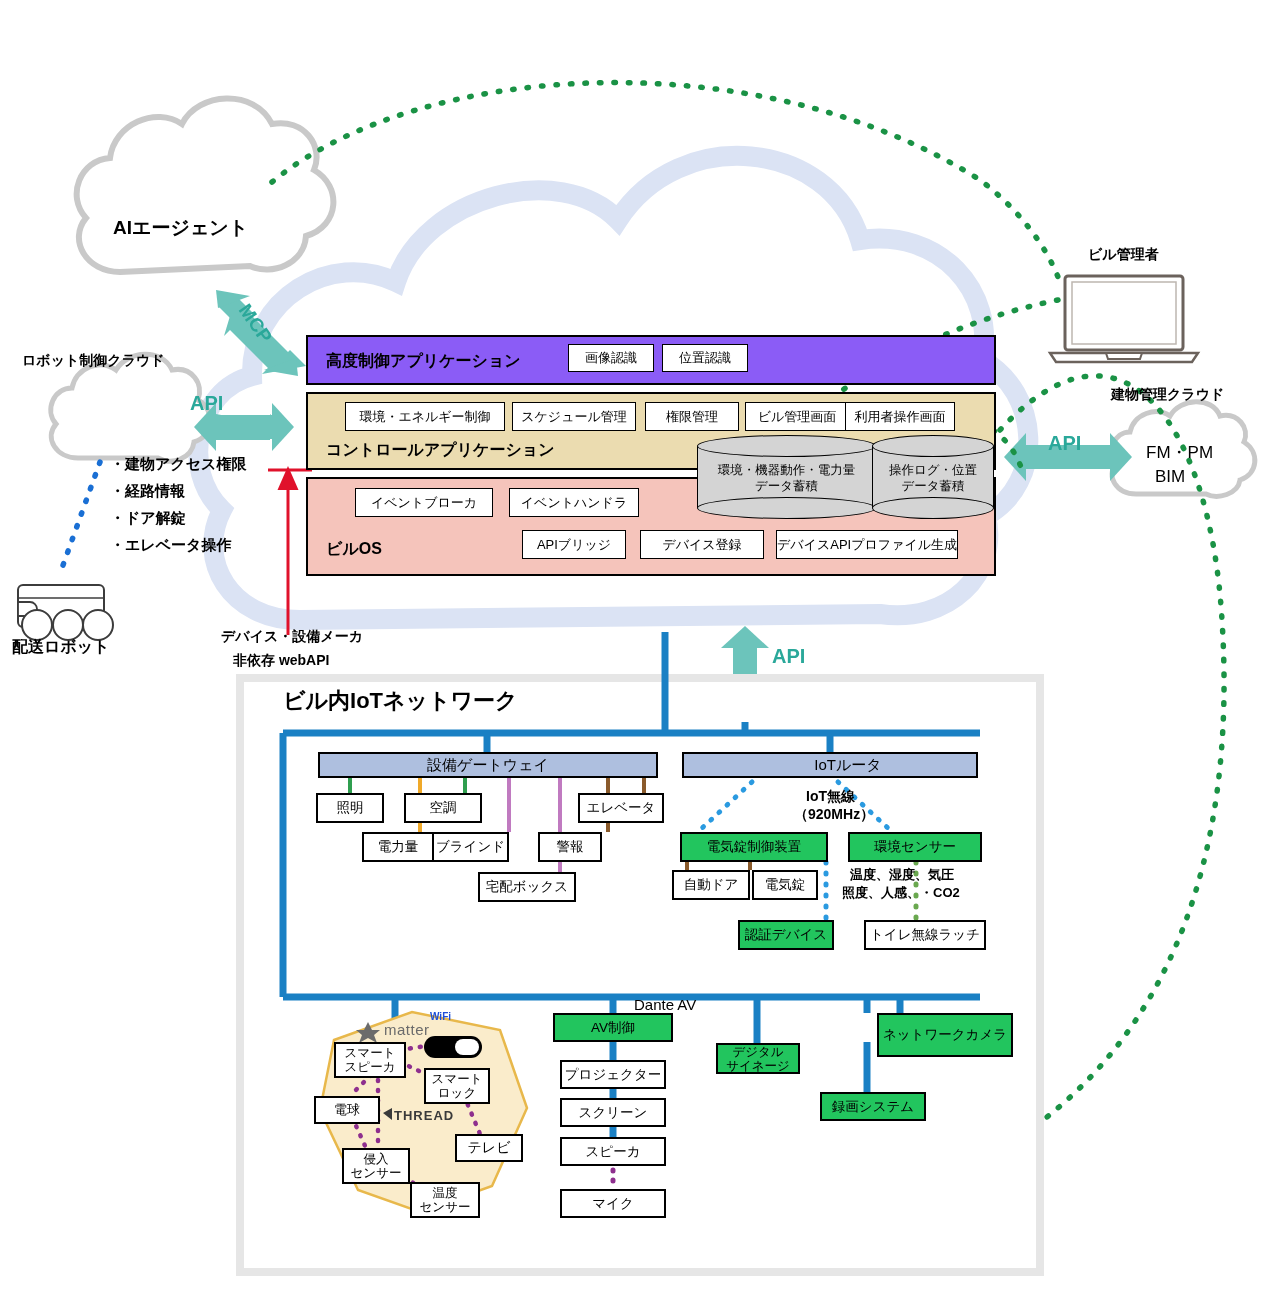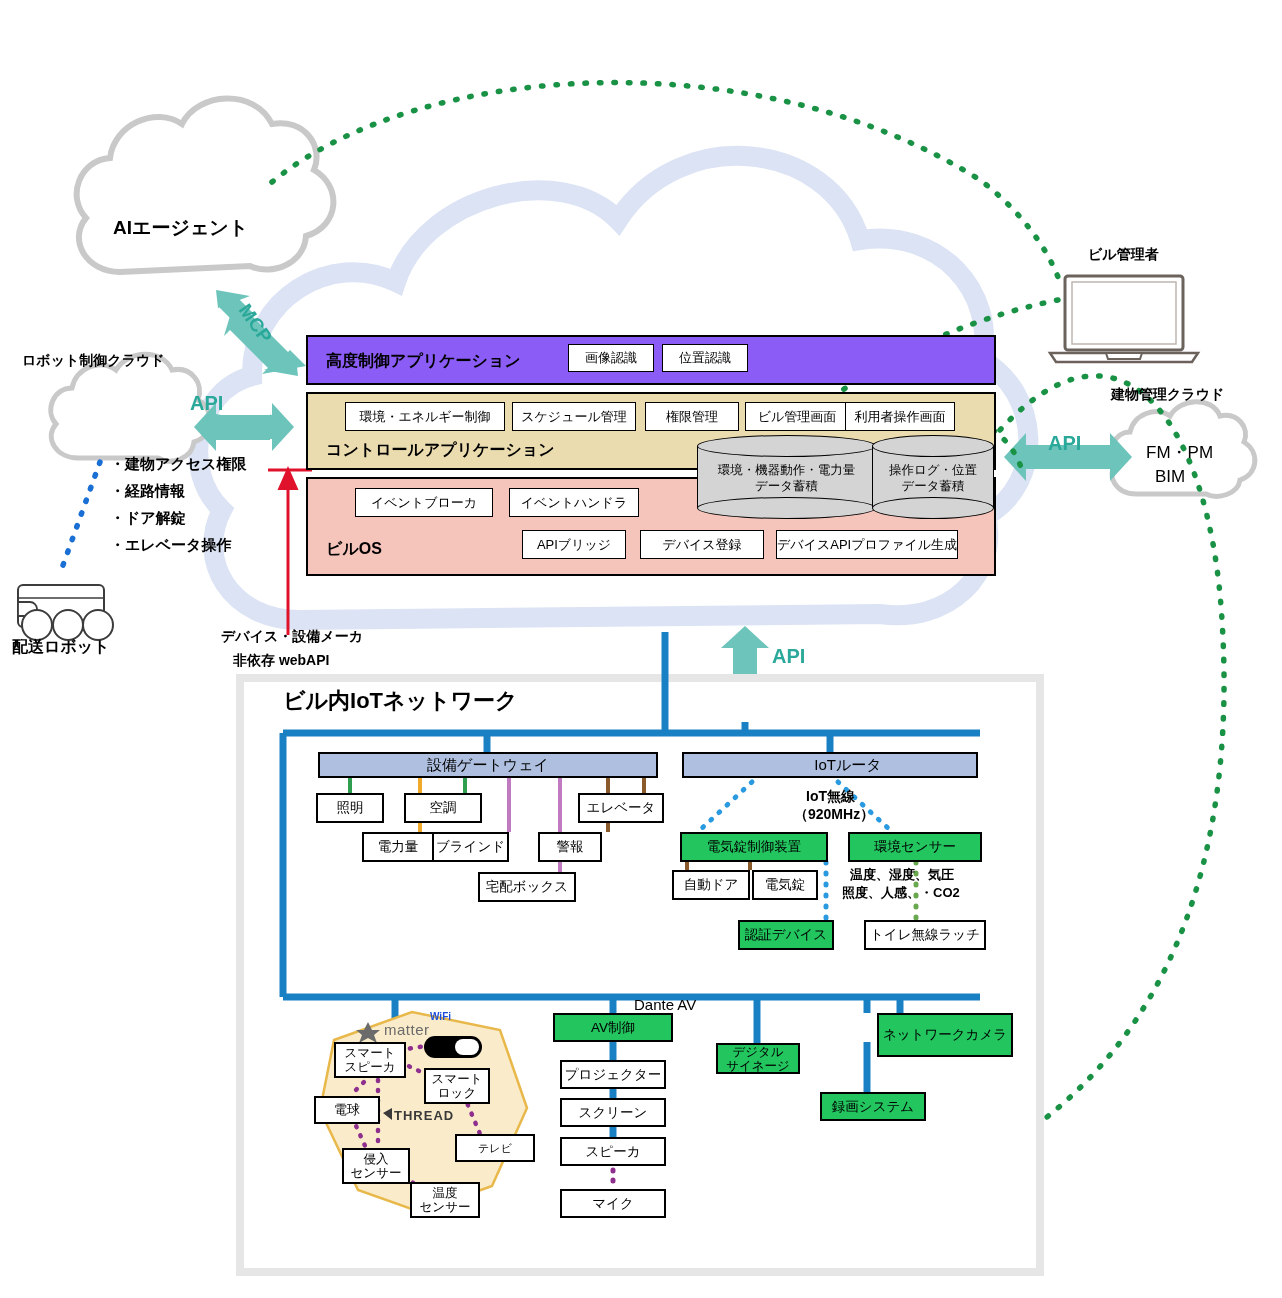--- a/index.html
+++ b/index.html
@@ -356,21 +356,21 @@
 
   <div class="box" style="left:334px;top:1042px;width:72px;height:36px;flex-direction:column;font-size:12.5px;">
     <span>スマート</span>
     <span>スピーカ</span>
   </div>
   <div class="box" style="left:314px;top:1096px;width:66px;height:28px;font-size:13px;">電球</div>
   <div class="box" style="left:424px;top:1068px;width:66px;height:36px;flex-direction:column;font-size:12.5px;">
     <span>スマート</span>
     <span>ロック</span>
   </div>
-  <div class="box" style="left:455px;top:1134px;width:80px;height:28px;font-size:11px;">テレビ</div>
+  <div class="box" style="left:455px;top:1134px;width:68px;height:28px;font-size:14px;">テレビ</div>
   <div class="box" style="left:342px;top:1148px;width:68px;height:36px;flex-direction:column;font-size:12.5px;">
     <span>侵入</span>
     <span>センサー</span>
   </div>
   <div class="box" style="left:410px;top:1182px;width:70px;height:36px;flex-direction:column;font-size:12.5px;">
     <span>温度</span>
     <span>センサー</span>
   </div>
 
   <div class="lbl" style="left:634px;top:996px;font-size:15px;">Dante AV</div>

